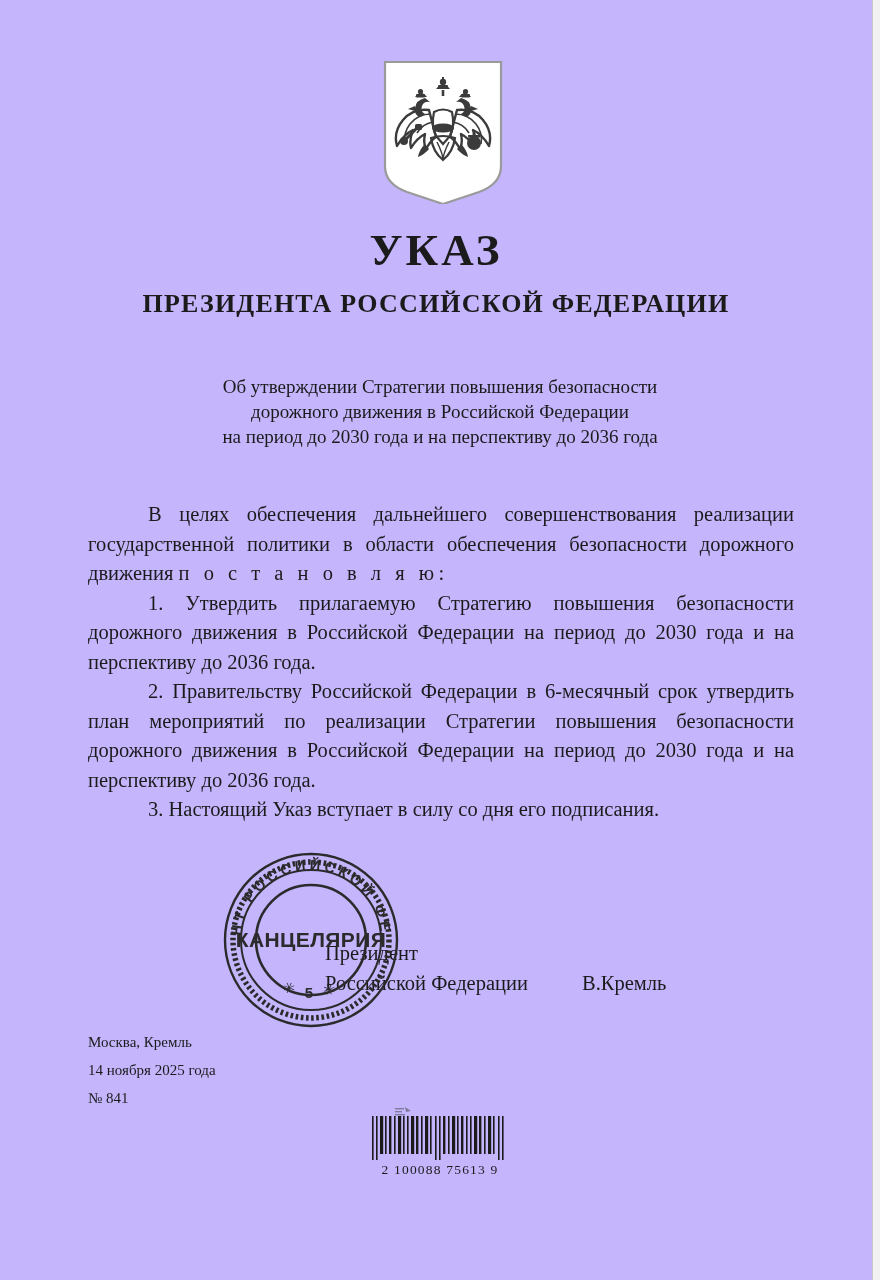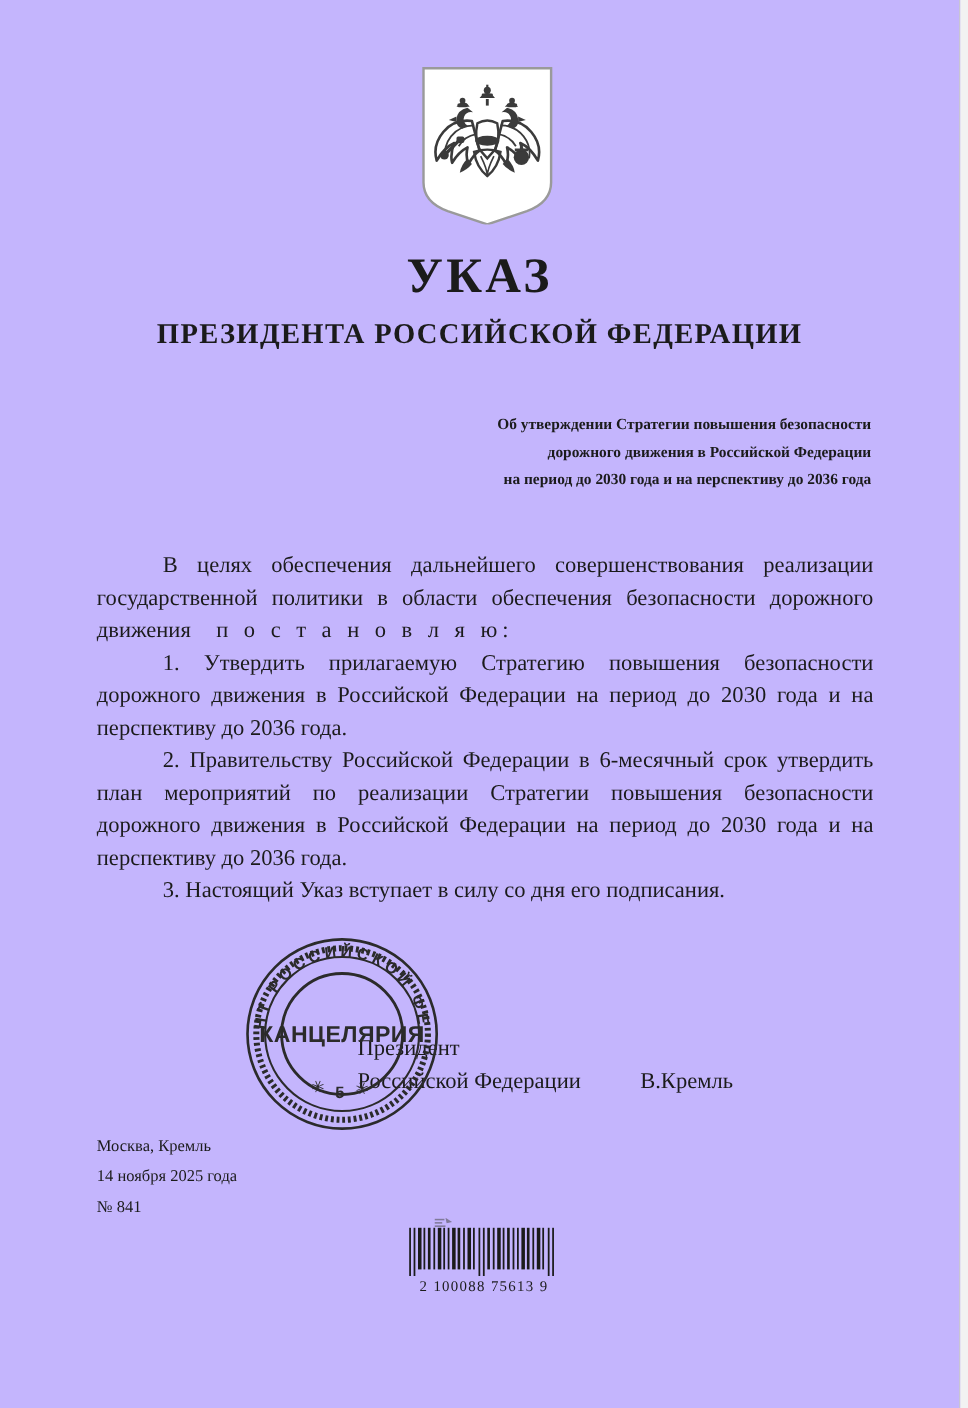--- a/index.html
+++ b/index.html
@@ -65,23 +65,23 @@
     font-size: 26px;
     font-weight: bold;
     letter-spacing: 1.2px;
     line-height: 1;
   }
   .doc-heading {
     position: absolute;
     left: 88px;
     top: 374px;
     width: 704px;
-    text-align: right;
-    font-size: 14px;
-    font-weight: bold;
+    text-align: center;
+    font-size: 19px;
+    font-weight: normal;
     line-height: 25px;
   }
 
   
   .body-block {
     position: absolute;
     left: 88px;
     top: 500px;
     width: 706px;
   }
@@ -89,21 +89,20 @@
     text-align: justify;
     text-justify: inter-word;
     font-size: 20.5px;
     line-height: 29.5px;
     text-indent: 60px;
     margin: 0;
   }
   .para.last-line-left { text-align-last: left; }
   .spaced {
     letter-spacing: 4.5px;
-    margin-left: 18px;
   }
 
   
   .signature {
     position: absolute;
     left: 325px;
     top: 938px;
     font-size: 20.5px;
     line-height: 30px;
     white-space: nowrap;

